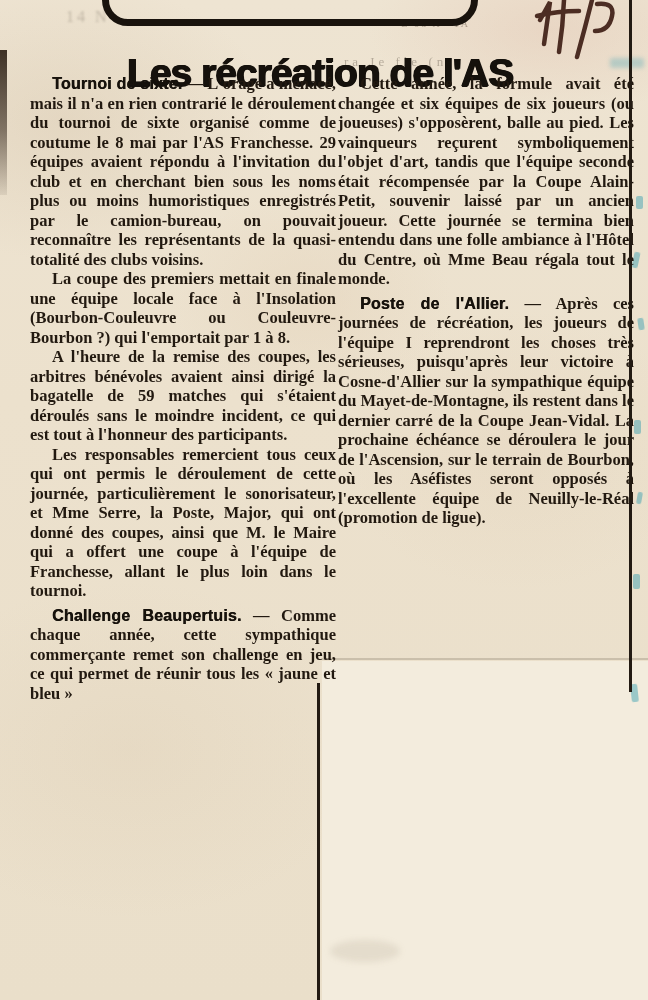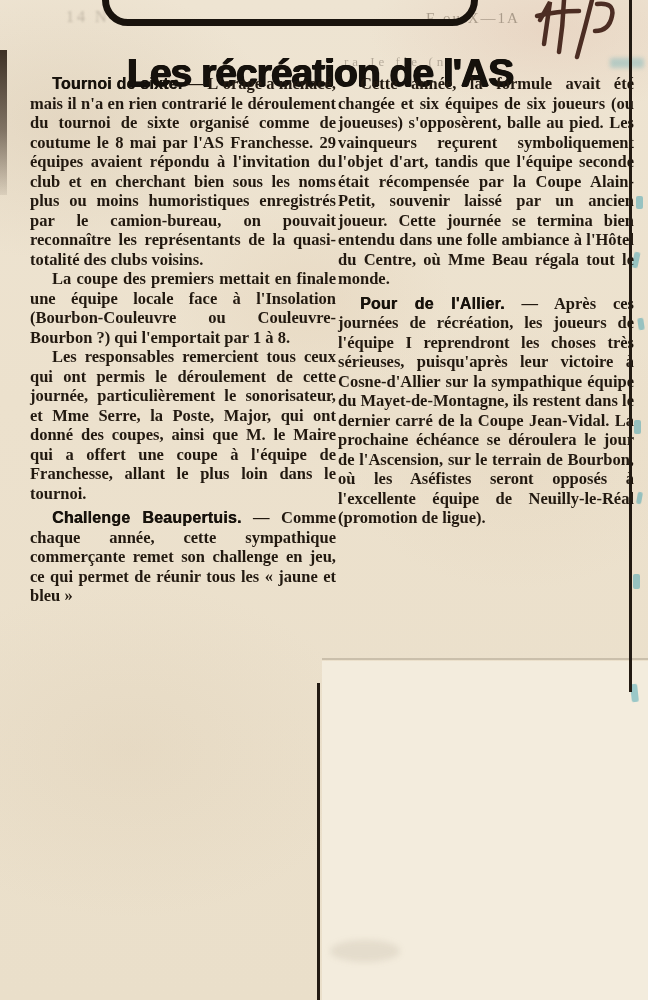--- a/index.html
+++ b/index.html
@@ -68,21 +68,21 @@
 
   
   .handwriting{position:absolute;left:533px;top:0;z-index:4;}
 
   
   .ghost{
     position:absolute;z-index:1;color:rgba(116,104,88,.55);
     font-family:"Liberation Serif",serif;filter:blur(.4px);
     white-space:nowrap;
   }
-  .ghost-top{left:396px;top:10px;font-size:15px;letter-spacing:2px;margin-left:23px;}
+  .ghost-top{left:396px;top:18px;font-size:10px;letter-spacing:2px;}
   .ghost-under-title{left:344px;top:54px;font-size:13px;letter-spacing:4px;color:rgba(110,100,86,.45);}
   .ghost-stamp{left:66px;top:8px;font-size:16px;letter-spacing:3px;color:rgba(100,90,76,.3);filter:blur(1px);}
 
   
   .cyan{position:absolute;z-index:2;background:rgba(47,156,176,.45);filter:blur(.7px);border-radius:2px;}
   .cy1{left:610px;top:58px;width:34px;height:10px;background:rgba(47,156,176,.28);filter:blur(2px);}
   .cy2{left:636px;top:196px;width:7px;height:13px;}
   .cy3{left:633px;top:252px;width:6px;height:16px;transform:rotate(12deg);}
   .cy4{left:638px;top:318px;width:6px;height:12px;transform:rotate(-8deg);}
   .cy5{left:634px;top:420px;width:7px;height:14px;}
@@ -131,26 +131,27 @@
 
 <h1 class="headline">Les récréation de l'AS</h1>
 
 <div class="columns">
   <div class="col col-left">
     <p class="para">
       <b class="lead">Tournoi de sixte.</b>
       <span>— L'orage a menacé, mais il n'a en rien contrarié le déroulement du tournoi de sixte organisé comme de coutume le 8 mai par l'AS Franchesse. 29 équipes avaient répondu à l'invitation du club et en cherchant bien sous les noms plus ou moins humoristiques enregistrés par le camion-bureau, on pouvait reconnaître les représentants de la quasi-totalité des clubs voisins.</span>
     </p>
     <p class="para"><span>La coupe des premiers mettait en finale une équipe locale face à l'Insolation (Bourbon-Couleuvre ou Couleuvre-Bourbon ?) qui l'emportait par 1 à 8.</span></p>
+    <p class="para"><span>A l'heure de la remise des coupes, les arbitres bénévoles avaient ainsi dirigé la bagatelle de 59 matches qui s'étaient déroulés sans le moindre incident, ce qui est tout à l'honneur des participants.</span></p>
     <p class="para"><span>Les responsables remercient tous ceux qui ont permis le déroulement de cette journée, particulièrement le sonorisateur, et Mme Serre, la Poste, Major, qui ont donné des coupes, ainsi que M. le Maire qui a offert une coupe à l'équipe de Franchesse, allant le plus loin dans le tournoi.</span></p>
     <p class="para section">
       <b class="lead">Challenge Beaupertuis.</b>
       <span>— Comme chaque année, cette sympathique commerçante remet son challenge en jeu, ce qui permet de réunir tous les « jaune et bleu »</span>
     </p>
   </div>
   <div class="col col-right">
     <p class="para"><span>Cette année, la formule avait été changée et six équipes de six joueurs (ou joueuses) s'opposèrent, balle au pied. Les vainqueurs reçurent symboliquement l'objet d'art, tandis que l'équipe seconde était récompensée par la Coupe Alain-Petit, souvenir laissé par un ancien joueur. Cette journée se termina bien entendu dans une folle ambiance à l'Hôtel du Centre, où Mme Beau régala tout le monde.</span></p>
     <p class="para section">
-      <b class="lead">Pour de l'Allier.</b>
+      <b class="lead">Poste de l'Allier.</b>
       <span>— Après ces journées de récréation, les joueurs de l'équipe I reprendront les choses très sérieuses, puisqu'après leur victoire à Cosne-d'Allier sur la sympathique équipe du Mayet-de-Montagne, ils restent dans le dernier carré de la Coupe Jean-Vidal. La prochaine échéance se déroulera le jour de l'Ascension, sur le terrain de Bourbon, où les Aséfistes seront opposés à l'excellente équipe de Neuilly-le-Réal (promotion de ligue).</span>
     </p>
   </div>
 </div>
 
 </body></html>

